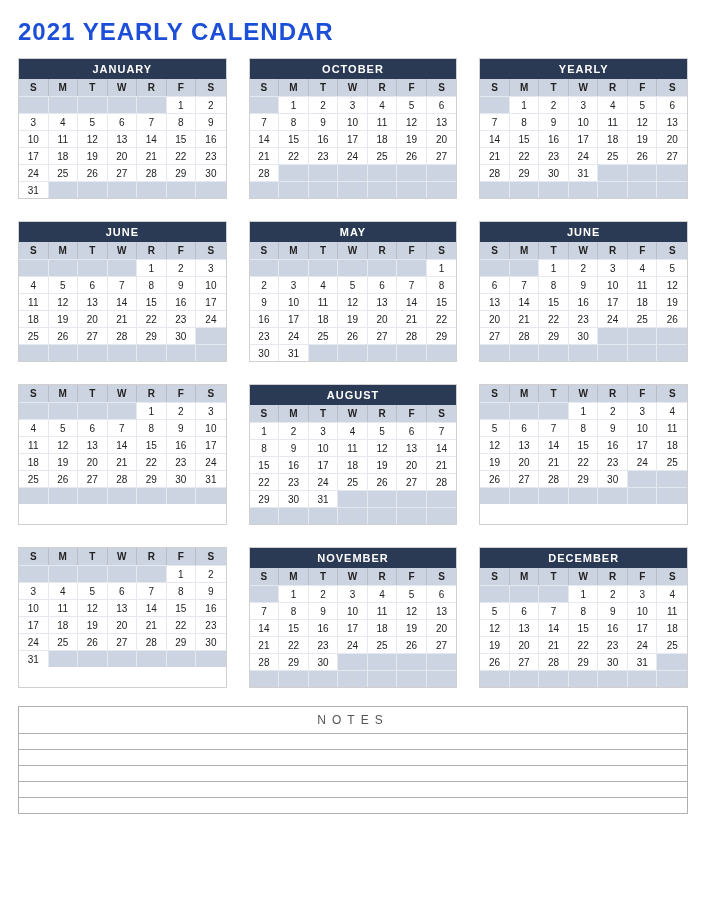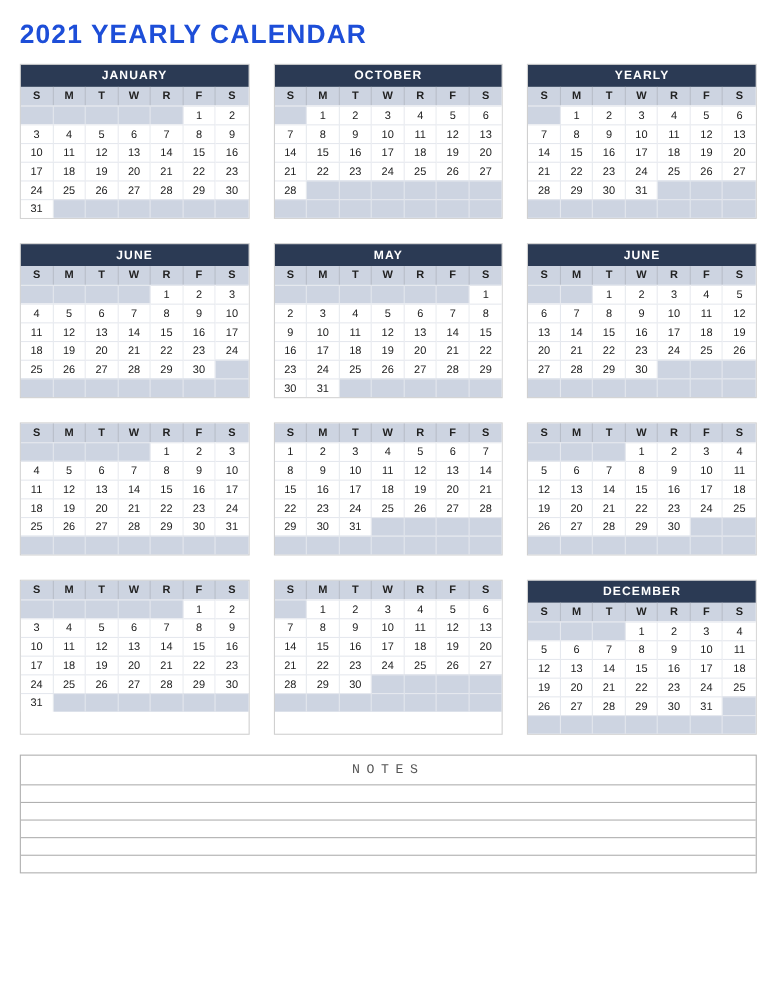--- a/index.html
+++ b/index.html
@@ -75,21 +75,20 @@
     margin-top: 18px;
     border: 1px solid #b0b0b0;
   }
   .notes-title {
     text-align: center;
     font-size: 12px;
     letter-spacing: 6px;
     color: #555;
     padding: 6px 0;
     border-bottom: 1px solid #b0b0b0;
-    font-family: Liberation Mono, monospace;
   }
   .notes-line {
     height: 15px;
     border-bottom: 1px solid #b0b0b0;
   }
   .notes-line:last-child { border-bottom: none; }
 </style>
 </head>
 <body>
 
@@ -565,20 +564,21 @@
           <div class="day"></div>
           <div class="day"></div>
           <div class="day"></div>
           <div class="day"></div>
           <div class="day"></div>
           <div class="day"></div>
         </div>
       </div>
     </div>
     <div class="month">
+      <div class="month-name">AUGUST</div>
       <div class="dow-row">
         <div class="dow">S</div>
         <div class="dow">M</div>
         <div class="dow">T</div>
         <div class="dow">W</div>
         <div class="dow">R</div>
         <div class="dow">F</div>
         <div class="dow">S</div>
       </div>
       <div class="weeks">
@@ -766,20 +766,21 @@
           <div class="day"></div>
           <div class="day"></div>
           <div class="day"></div>
           <div class="day"></div>
           <div class="day"></div>
           <div class="day"></div>
         </div>
       </div>
     </div>
     <div class="month">
+      <div class="month-name">NOVEMBER</div>
       <div class="dow-row">
         <div class="dow">S</div>
         <div class="dow">M</div>
         <div class="dow">T</div>
         <div class="dow">W</div>
         <div class="dow">R</div>
         <div class="dow">F</div>
         <div class="dow">S</div>
       </div>
       <div class="weeks">

